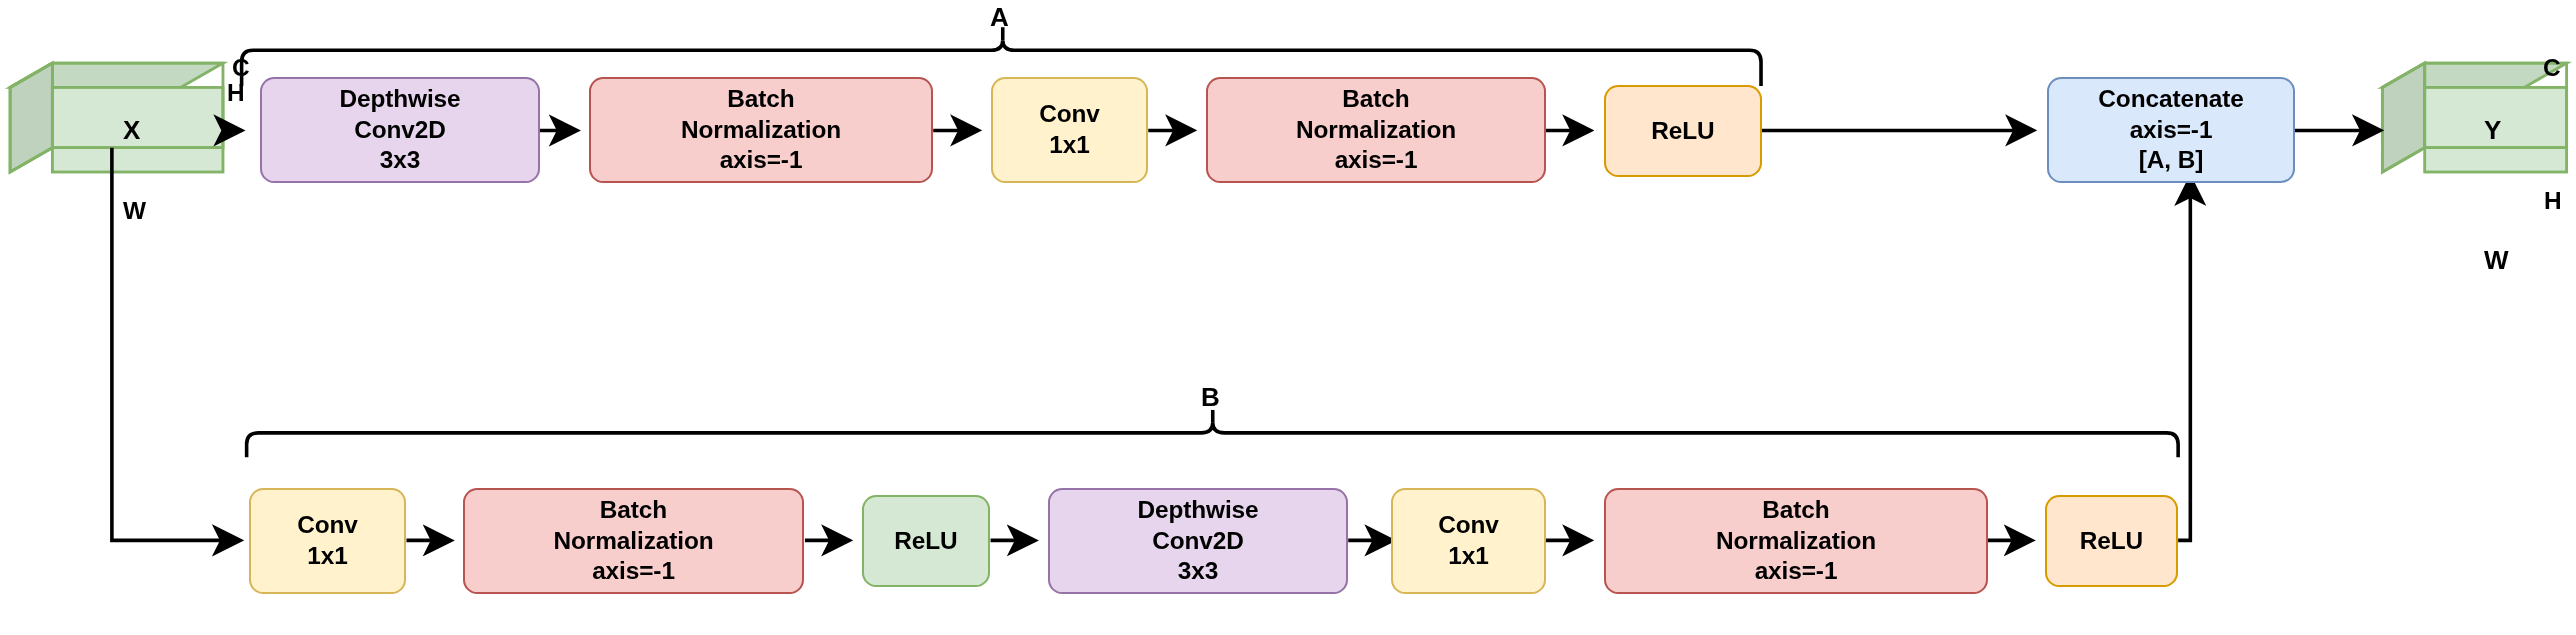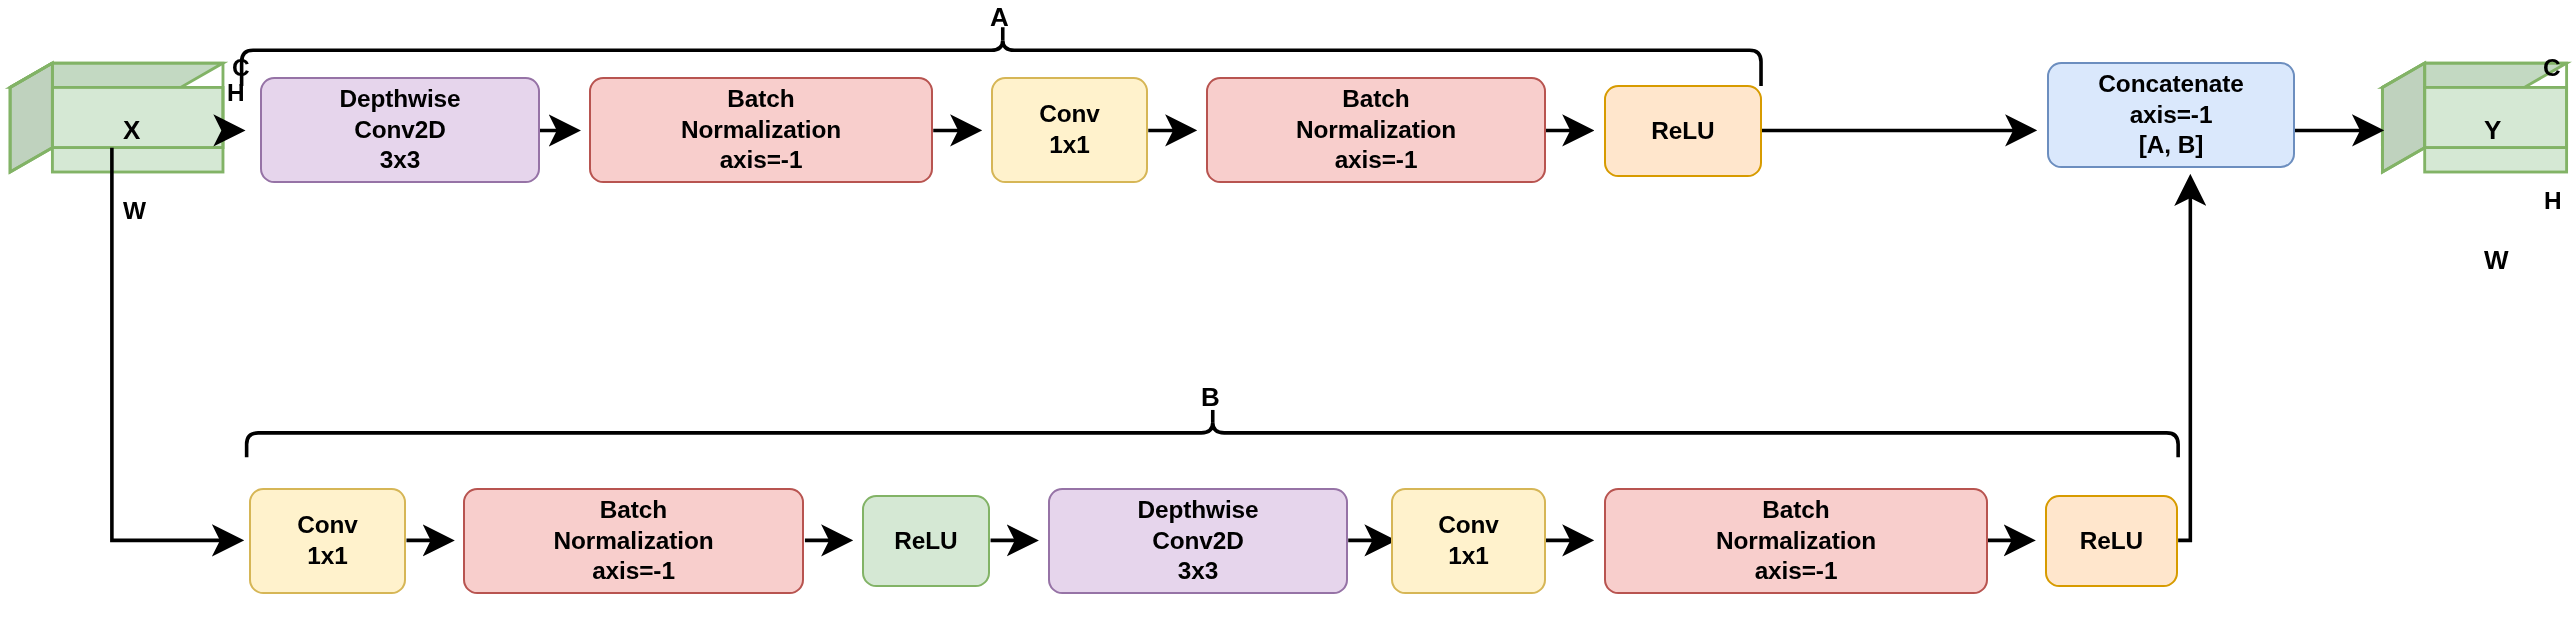--- a/index.html
+++ b/index.html
@@ -167,21 +167,21 @@
   <div class="node" style="left: 1206px; top: 77px; width: 340px; height: 106px; background-color: rgb(248, 206, 204); border-color: rgb(184, 84, 80);">
     <span class="ln">Batch</span>
     <span class="ln">Normalization</span>
     <span class="ln">axis=-1</span>
   </div>
 
   <div class="node" style="left: 1604px; top: 85px; width: 158px; height: 92px; background-color: rgb(255, 230, 204); border-color: rgb(215, 155, 0);">
     <span class="ln">ReLU</span>
   </div>
 
-  <div class="node" style="left: 2047px; top: 62px; width: 248px; height: 106px; background-color: rgb(218, 232, 252); border-color: rgb(108, 142, 191);">
+  <div class="node" style="left: 2047px; top: 77px; width: 248px; height: 106px; background-color: rgb(218, 232, 252); border-color: rgb(108, 142, 191);">
     <span class="ln">Concatenate</span>
     <span class="ln">axis=-1</span>
     <span class="ln">[A, B]</span>
   </div>
 
   <div class="node" style="left: 249px; top: 488px; width: 157px; height: 106px; background-color: rgb(255, 242, 204); border-color: rgb(214, 182, 86);">
     <span class="ln">Conv</span>
     <span class="ln">1x1</span>
   </div>
 

